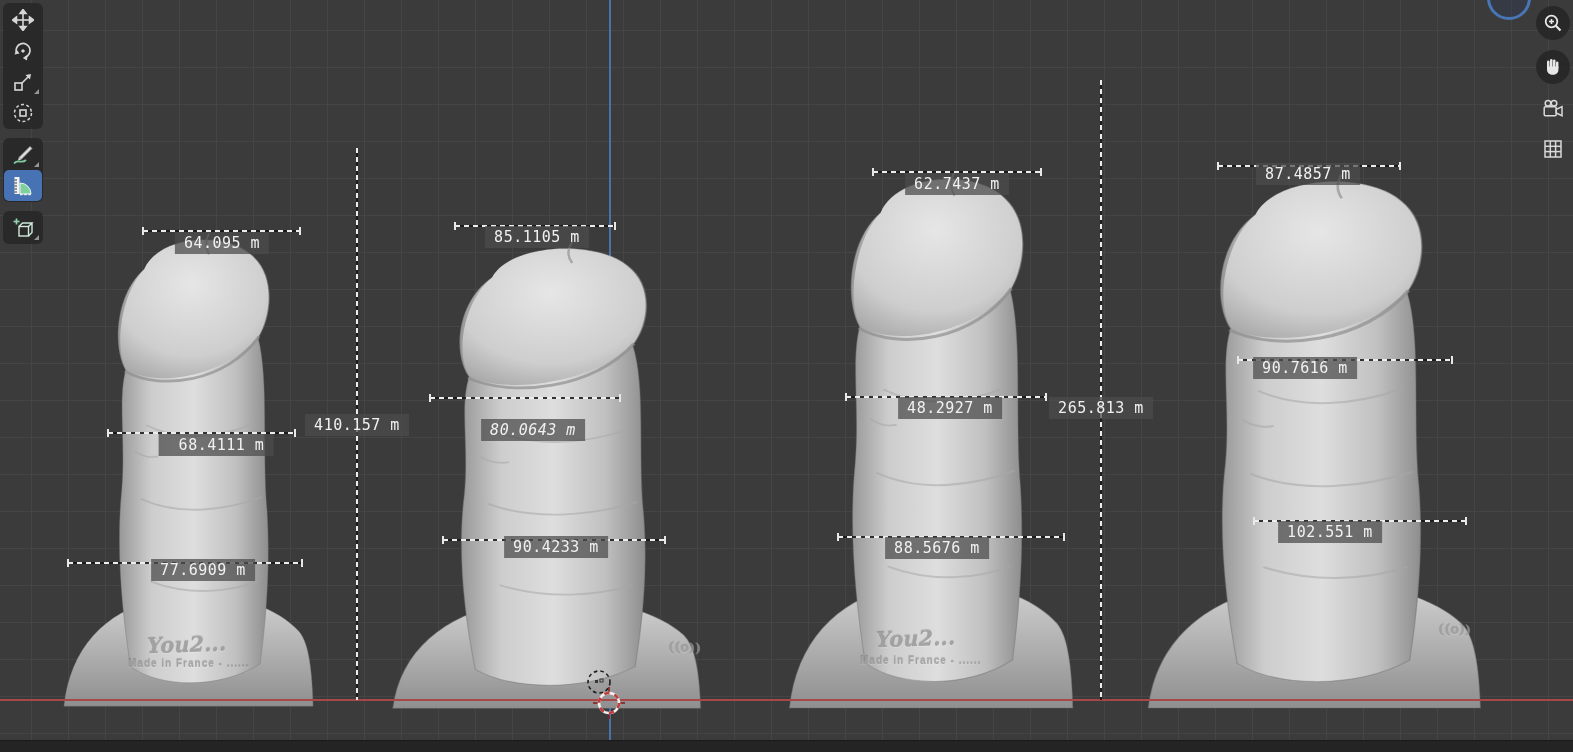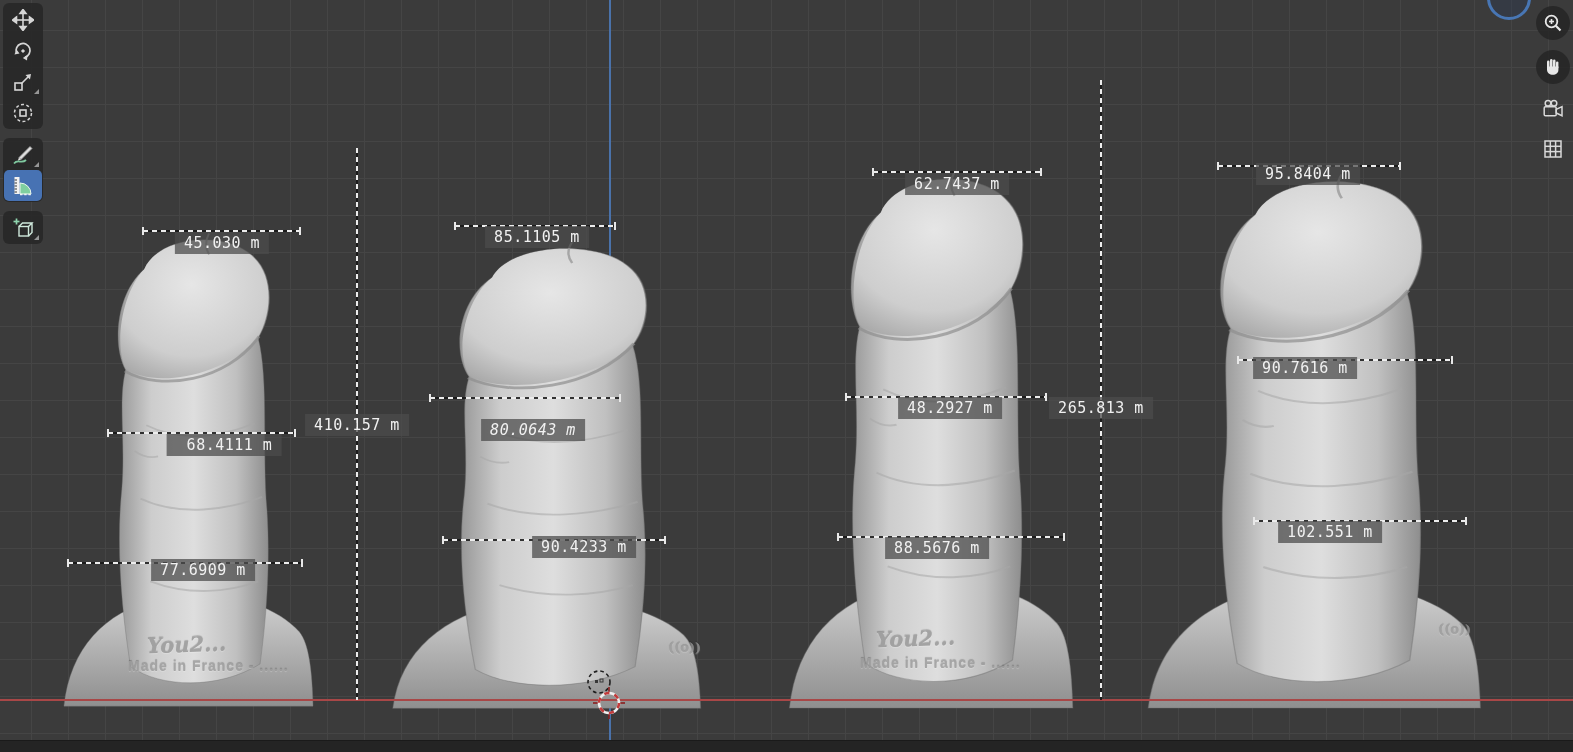--- a/index.html
+++ b/index.html
@@ -51,21 +51,21 @@
      font:15px "DejaVu Sans Mono", monospace;letter-spacing:.5px;
      padding:2px 9px;white-space:nowrap;}
 
   
   .model{position:absolute;z-index:4;}
   .model svg{display:block;width:100%;height:100%;}
   .emboss{position:absolute;z-index:5;color:#9a9a9a;
      text-shadow:0 1px 1px rgba(255,255,255,.28), 0 -1px 1px rgba(0,0,0,.28);
      font-family:"DejaVu Serif", serif;}
   .emboss.brand{font-size:21px;font-style:italic;font-weight:bold;transform:rotate(-2deg);opacity:.85;}
-  .emboss.origin{font-size:14px;font-family:"Liberation Sans",sans-serif;font-weight:bold;letter-spacing:1px;opacity:.8;}
+  .emboss.origin{font-size:10px;font-family:"Liberation Sans",sans-serif;font-weight:bold;letter-spacing:1px;opacity:.8;}
   .emboss.logo{font-size:13px;font-weight:bold;opacity:.75;}
 
   
   #cursor-3d{left:593px;top:687px;width:32px;height:32px;z-index:12;}
   #gizmo-dashed{left:585px;top:668px;width:28px;height:28px;z-index:12;}
 </style>
 </head>
 <body>
 
 <svg width="0" height="0" style="position:absolute" aria-hidden="true">
@@ -148,33 +148,33 @@
 <div class="h-measure" style="left:846px;top:396px;width:200px;"></div>
 <div class="h-measure" style="left:838px;top:536px;width:226px;"></div>
 
 <div class="h-measure" style="left:1218px;top:165px;width:182px;"></div>
 <div class="h-measure" style="left:1238px;top:359px;width:214px;"></div>
 <div class="h-measure" style="left:1254px;top:520px;width:212px;"></div>
 
 <div class="v-measure" style="left:356px;top:148px;height:552px;"></div>
 <div class="v-measure" style="left:1100px;top:80px;height:620px;"></div>
 
-<div class="mlabel" style="left:222px;top:243px;">45.030 m</div>
-<div class="mlabel" style="left:224px;top:445px;padding-left:20px;">68.4111 m</div>
+<div class="mlabel" style="left:222px;top:243px;">64.095 m</div>
+<div class="mlabel" style="left:216px;top:445px;padding-left:20px;">68.4111 m</div>
 <div class="mlabel" style="left:203px;top:570px;text-align:right;">77.6909 m</div>
 
 <div class="mlabel" style="left:537px;top:237px;">85.1105 m</div>
 <div class="mlabel" style="left:533px;top:430px;font-style:italic;">80.0643 m</div>
-<div class="mlabel" style="left:584px;top:547px;">90.4233 m</div>
+<div class="mlabel" style="left:556px;top:547px;">90.4233 m</div>
 
 <div class="mlabel" style="left:957px;top:184px;">62.7437 m</div>
 <div class="mlabel" style="left:950px;top:408px;">48.2927 m</div>
 <div class="mlabel" style="left:937px;top:548px;">88.5676 m</div>
 
-<div class="mlabel" style="left:1308px;top:174px;">95.8404 m</div>
+<div class="mlabel" style="left:1308px;top:174px;">87.4857 m</div>
 <div class="mlabel" style="left:1305px;top:368px;text-align:right;">90.7616 m</div>
 <div class="mlabel" style="left:1330px;top:532px;">102.551 m</div>
 
 <div class="mlabel" style="left:357px;top:425px;">410.157 m</div>
 <div class="mlabel" style="left:1101px;top:408px;">265.813 m</div>
 
 <div class="abs" id="toolbar">
   <div class="tool-group">
     <button class="tool" title="Move">
       <svg width="22" height="22" viewBox="0 0 22 22">

